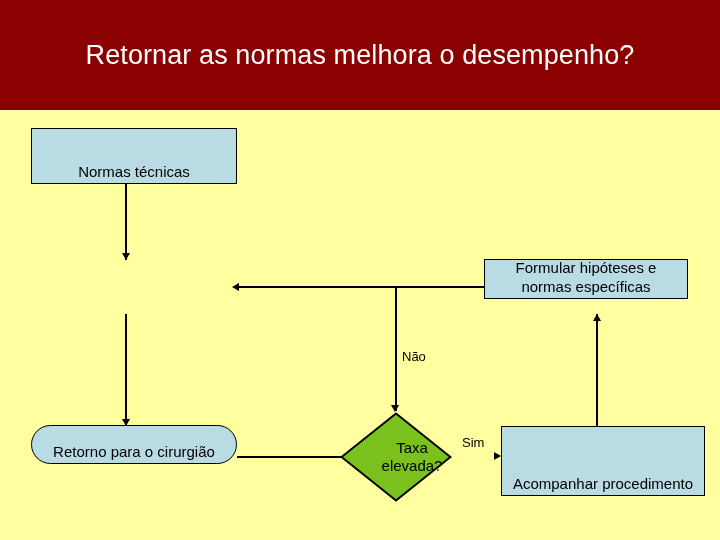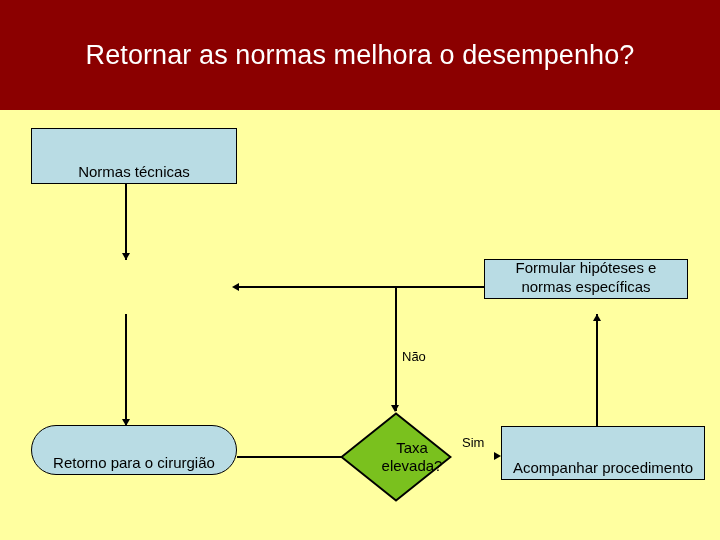--- a/index.html
+++ b/index.html
@@ -58,22 +58,22 @@
     text-align: center;
     color: #000000;
     font-size: 15px;
     line-height: 1.22;
     padding: 2px 4px;
   }
 
   #node-normas   { left: 31px;  top: 128px; width: 206px; height: 56px; }
   #node-calculo  { left: 31px;  top: 259px; width: 206px; height: 55px; }
   #node-formular { left: 484px; top: 259px; width: 204px; height: 40px; }
-  #node-retorno  { left: 31px;  top: 425px; width: 206px; height: 50px; border-radius: 26px; }
-  #node-acompanhar { left: 501px; top: 426px; width: 204px; height: 54px; }
+  #node-retorno  { left: 31px;  top: 425px; width: 206px; height: 39px; border-radius: 26px; }
+  #node-acompanhar { left: 501px; top: 426px; width: 204px; height: 70px; }
 
   #node-retorno .node-label { font-size: 15px; }
 
   
   #node-decisao {
     position: absolute;
     left: 340px;
     top: 412px;
     width: 112px;
     height: 90px;

